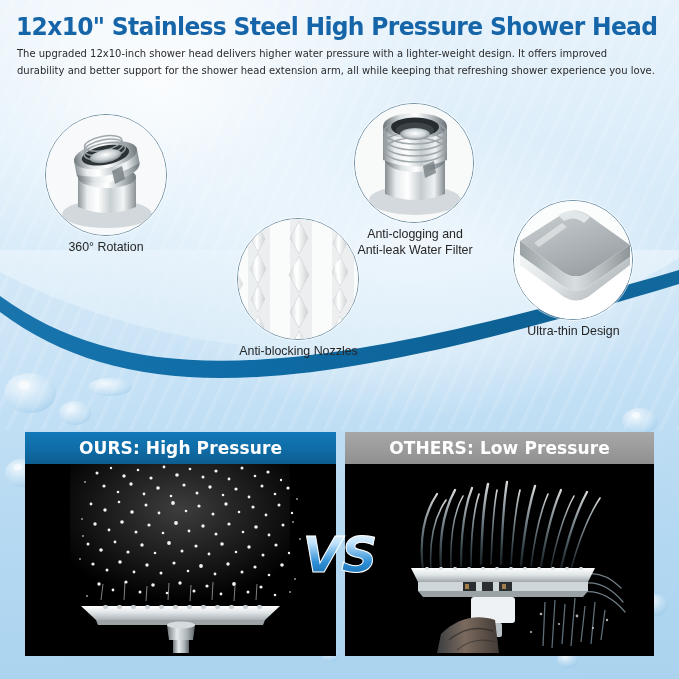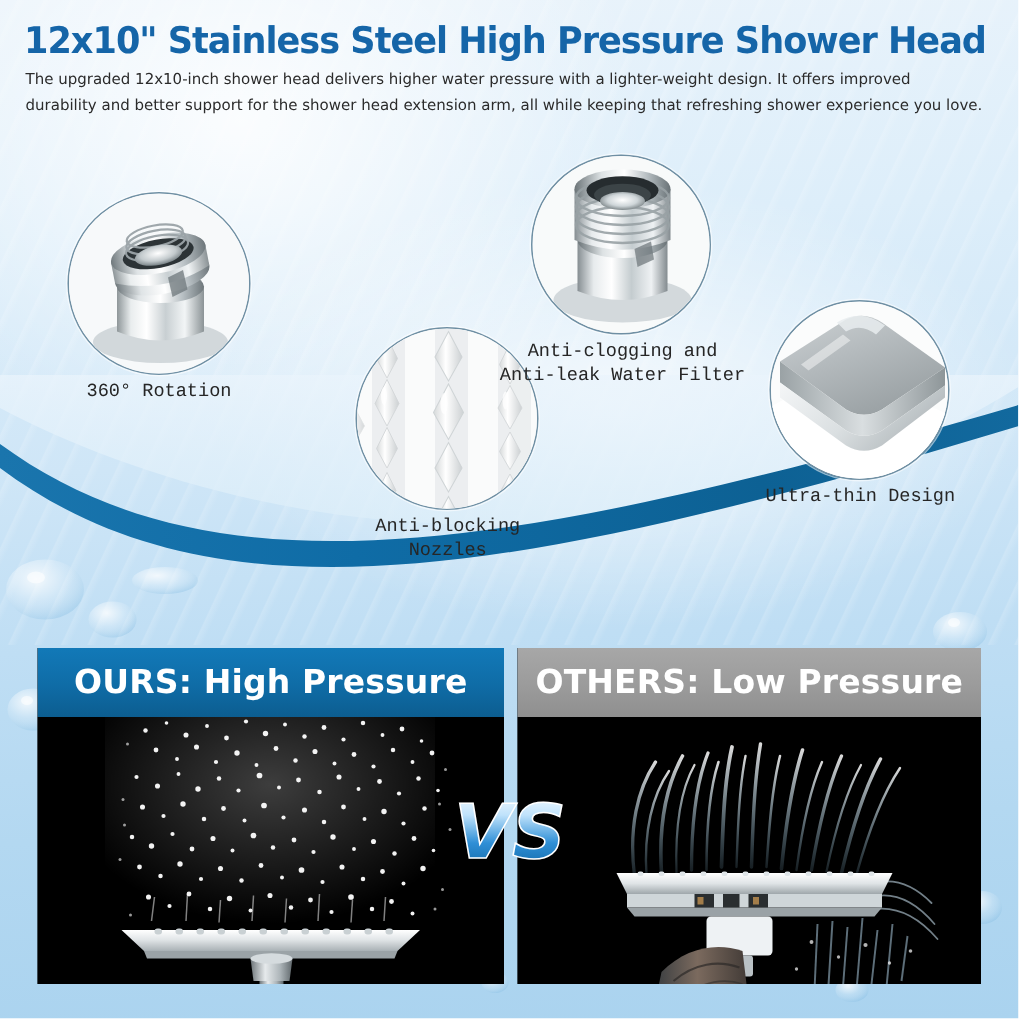--- a/index.html
+++ b/index.html
@@ -89,33 +89,33 @@
     background: radial-gradient(circle at 38% 30%, #ffffff 0%, #f4f6f7 55%, #e3e8ea 100%);
     box-shadow: 0 0 0 1px rgba(255,255,255,.55);
   }
   .circle svg { display: block; }
   .caption {
     position: absolute;
     text-align: center;
     color: #262626;
     font-size: 12.4px;
     line-height: 15.6px;
-    font-family: Liberation Mono, monospace;
+    font-family: Liberation Sans, sans-serif;
     white-space: pre-line;
   }
 
   
   .panel { position: absolute; overflow: hidden; background: #000; }
   .panelHead {
-    height: 46px;
+    height: 32px;
     display: flex;
     align-items: center;
     justify-content: center;
     color: #ffffff;
-    font-size: 22px;
+    font-size: 17px;
     font-weight: bold;
     letter-spacing: .1px;
     font-family: "DejaVu Sans", sans-serif;
   }
   .headBlue { background: linear-gradient(180deg,#1279b8 0%,#0f6ca6 55%,#0c5d90 100%); }
   .headGrey { background: linear-gradient(180deg,#a7a7a7 0%,#9b9b9b 55%,#8f8f8f 100%); }
   .panelBody { position: relative; width: 100%; background: #000; overflow: hidden; }
 
   
   .vs {
@@ -180,21 +180,21 @@
       <ellipse cx="24" cy="30" rx="6" ry="4"></ellipse>
       <ellipse cx="18" cy="112" rx="4" ry="3"></ellipse>
       <ellipse cx="596" cy="264" rx="5" ry="4"></ellipse>
       <ellipse cx="636" cy="60" rx="4" ry="3"></ellipse>
     </g>
   </svg>
 
   <div class="headline">12x10" Stainless Steel High Pressure Shower Head</div>
   <div class="subcopy">The upgraded 12x10-inch shower head delivers higher water pressure with a lighter-weight design. It offers improved durability and better support for the shower head extension arm, all while keeping that refreshing shower experience you love.</div>
 
-  <div class="feature" style="left:45px; top:128px;">
+  <div class="feature" style="left:45px; top:114px;">
     <div class="circle" style="width:122px; height:122px;">
       <svg width="122" height="122" viewBox="0 0 122 122">
         <defs>
           <linearGradient id="m1" x1="0" y1="0" x2="1" y2="0">
             <stop offset="0%" stop-color="#8e9699"></stop>
             <stop offset="16%" stop-color="#e9edee"></stop>
             <stop offset="34%" stop-color="#ffffff"></stop>
             <stop offset="56%" stop-color="#c8cfd2"></stop>
             <stop offset="78%" stop-color="#f2f5f6"></stop>
             <stop offset="100%" stop-color="#8b9396"></stop>

